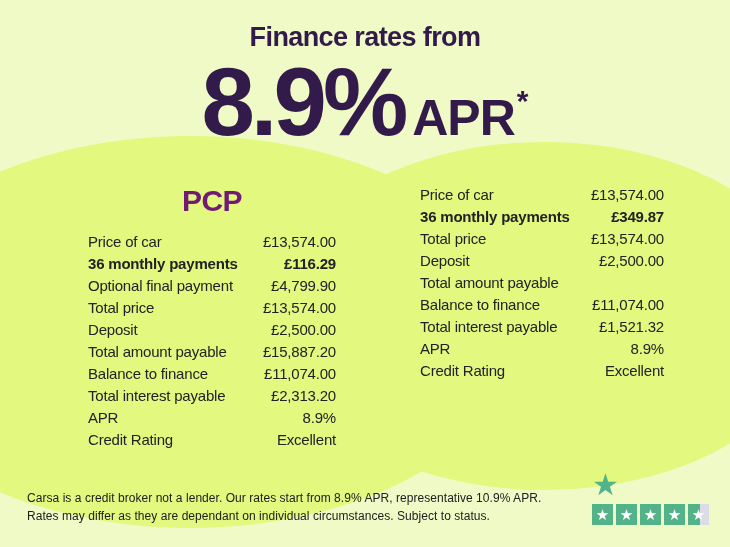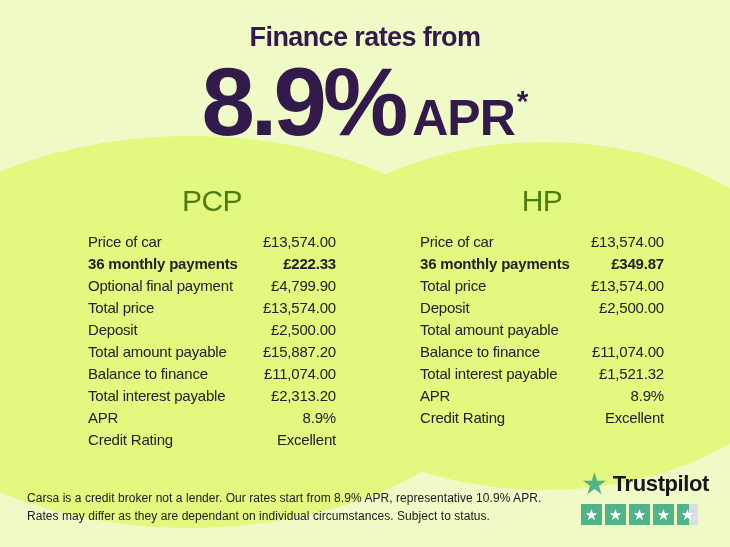--- a/index.html
+++ b/index.html
@@ -30,22 +30,22 @@
   .rate-big { font-size:96px; font-weight:800; letter-spacing:-4px; line-height:1; }
   .rate-apr { font-size:50px; font-weight:800; letter-spacing:-1px; margin-left:8px; line-height:1; }
   .rate-star{ font-size:30px; font-weight:800; align-self:flex-start; margin-top:30px; margin-left:2px; }
 
   
   .ftable { position:absolute; top:184px; }
   .ftable-pcp { left:88px;  width:248px; }
   .ftable-hp  { left:420px; width:244px; }
   .ftable h2 {
     margin:0 0 13px 0; text-align:center;
-    font-size:30px; font-weight:400; letter-spacing:-0.5px;
-    color:#4d7c0f;
+    font-size:30px; font-weight:700; letter-spacing:-0.5px;
+    color:#701a75;
   }
   .frow {
     display:flex; justify-content:space-between;
     font-size:15px; line-height:22px; color:#232125;
     letter-spacing:-0.2px;
   }
   .frow.bold { font-weight:bold; }
   .frow .lbl { text-align:right; }
   .frow .val { text-align:right; }
 
@@ -86,21 +86,21 @@
   </div>
 
   <div class="ftable ftable-pcp">
     <h2>PCP</h2>
     <div class="frow">
       <span class="lbl">Price of car</span>
       <span class="val">£13,574.00</span>
     </div>
     <div class="frow bold">
       <span class="lbl">36 monthly payments</span>
-      <span class="val">£222.33</span>
+      <span class="val">£116.29</span>
     </div>
     <div class="frow">
       <span class="lbl">Optional final payment</span>
       <span class="val">£4,799.90</span>
     </div>
     <div class="frow">
       <span class="lbl">Total price</span>
       <span class="val">£13,574.00</span>
     </div>
     <div class="frow">
@@ -123,21 +123,20 @@
       <span class="lbl">APR</span>
       <span class="val">8.9%</span>
     </div>
     <div class="frow">
       <span class="lbl">Credit Rating</span>
       <span class="val">Excellent</span>
     </div>
   </div>
 
   <div class="ftable ftable-hp">
-    <h2>HP</h2>
     <div class="frow">
       <span class="lbl">Price of car</span>
       <span class="val">£13,574.00</span>
     </div>
     <div class="frow bold">
       <span class="lbl">36 monthly payments</span>
       <span class="val">£349.87</span>
     </div>
     <div class="frow">
       <span class="lbl">Total price</span>
@@ -169,21 +168,20 @@
   </div>
 
   <div class="disclaimer">
     <div>Carsa is a credit broker not a lender. Our rates start from 8.9% APR, representative 10.9% APR.</div>
     <div>Rates may differ as they are dependant on individual circumstances. Subject to status.</div>
   </div>
 
   <div class="trustpilot">
     <div class="tp-logo">
       <span class="tp-logo-star">★</span>
-      <span class="tp-logo-text">Trustpilot</span>
     </div>
     <div class="tp-stars">
       <span class="tp-box">
           <span class="glyph">★</span>
         </span>
       <span class="tp-box">
           <span class="glyph">★</span>
         </span>
       <span class="tp-box">
           <span class="glyph">★</span>

